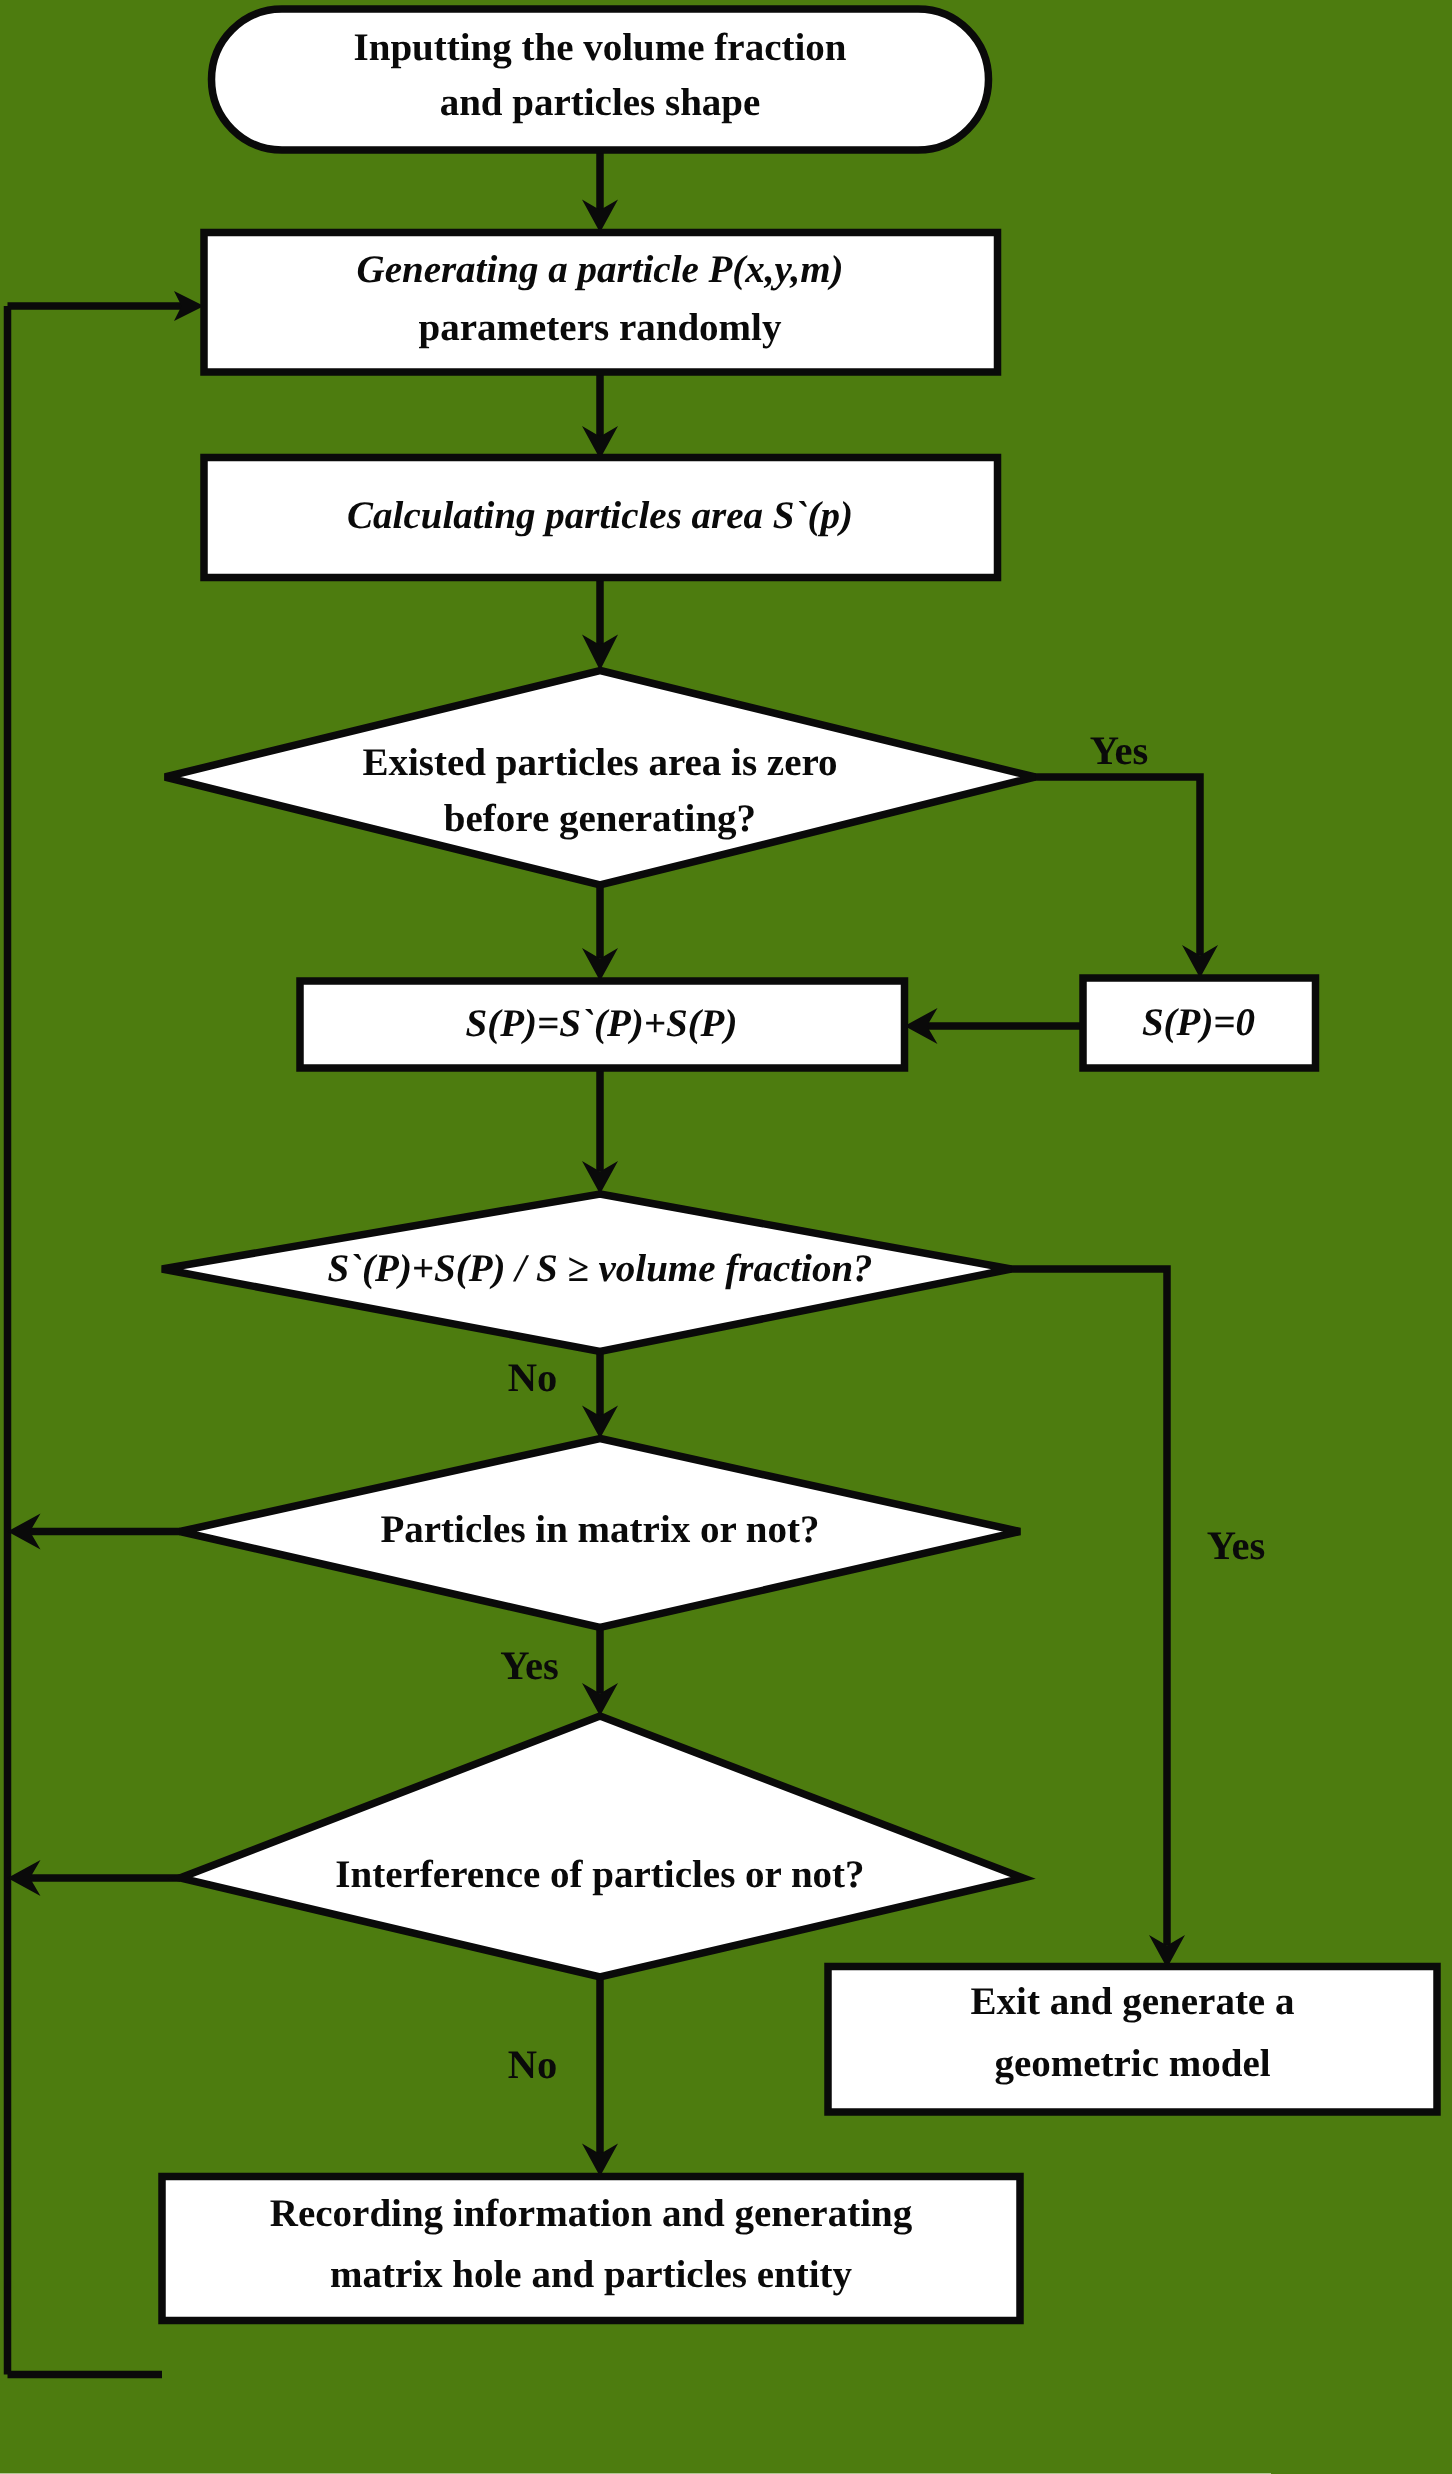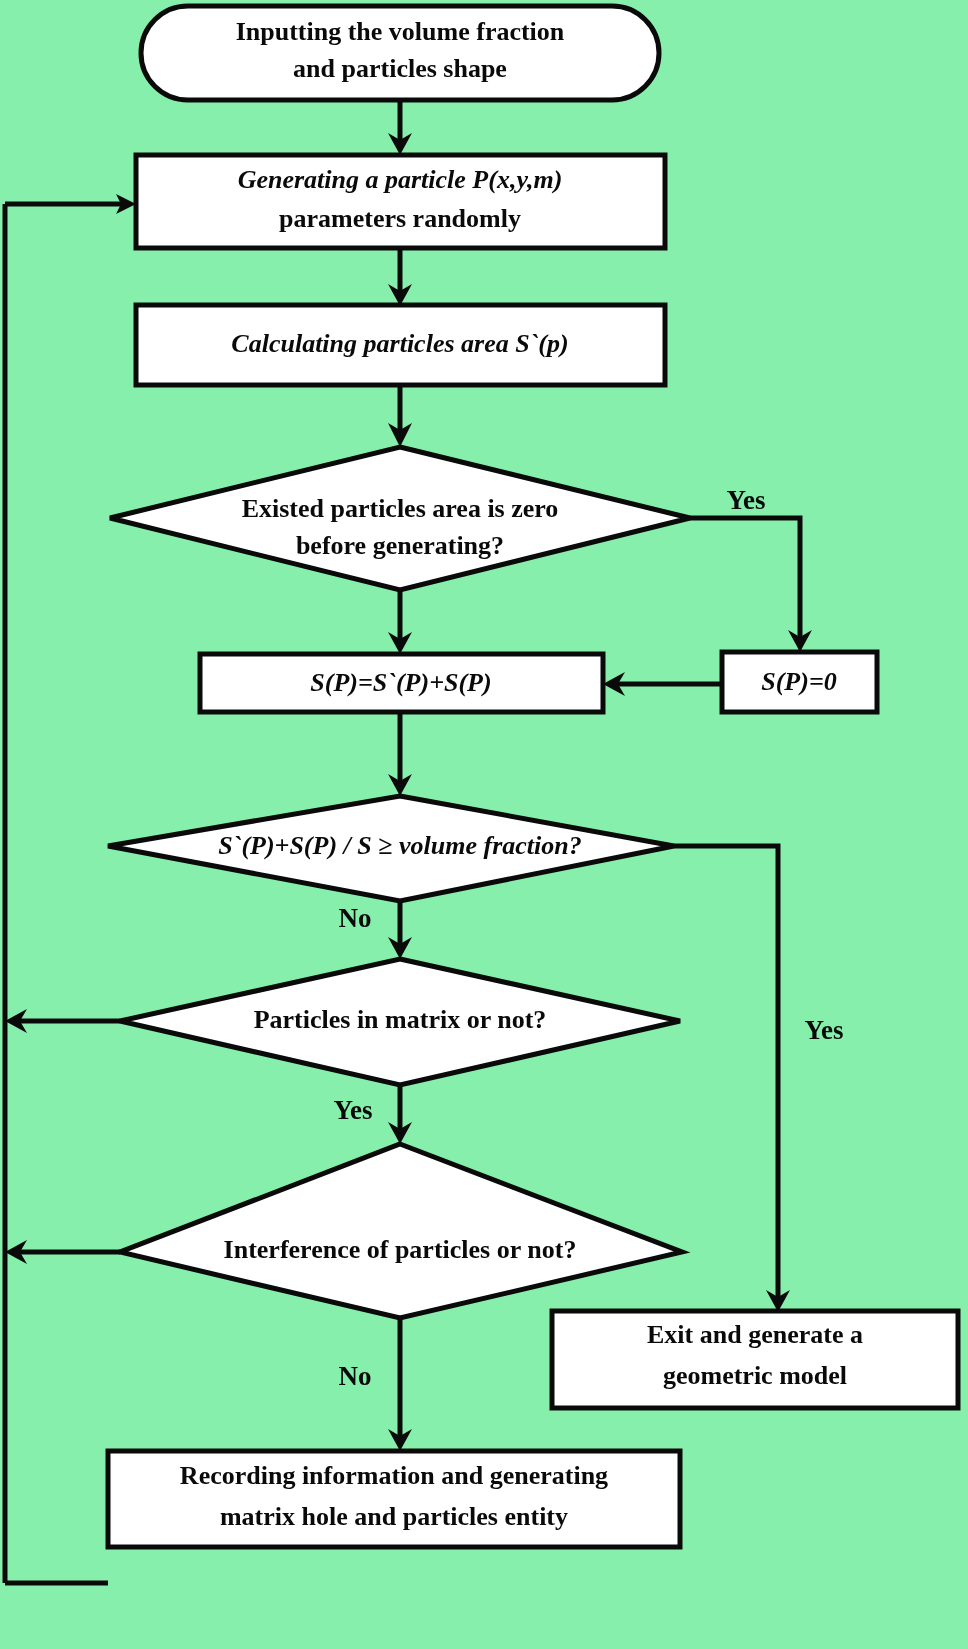--- a/index.html
+++ b/index.html
@@ -10,21 +10,21 @@
   body {
     width: 968px;
     height: 1649px;
     font-family: "Liberation Serif", "DejaVu Serif", serif;
     overflow: hidden;
   }
   #flowchart-root {
     position: relative;
     width: 968px;
     height: 1649px;
-    background: #86efac;
+    background: #4d7c0f;
   }
   svg.flow {
     display: block;
     width: 968px;
     height: 1649px;
   }
   .shape-stroke {
     fill: #ffffff;
     stroke: #0a0a0a;
     stroke-width: 5;

